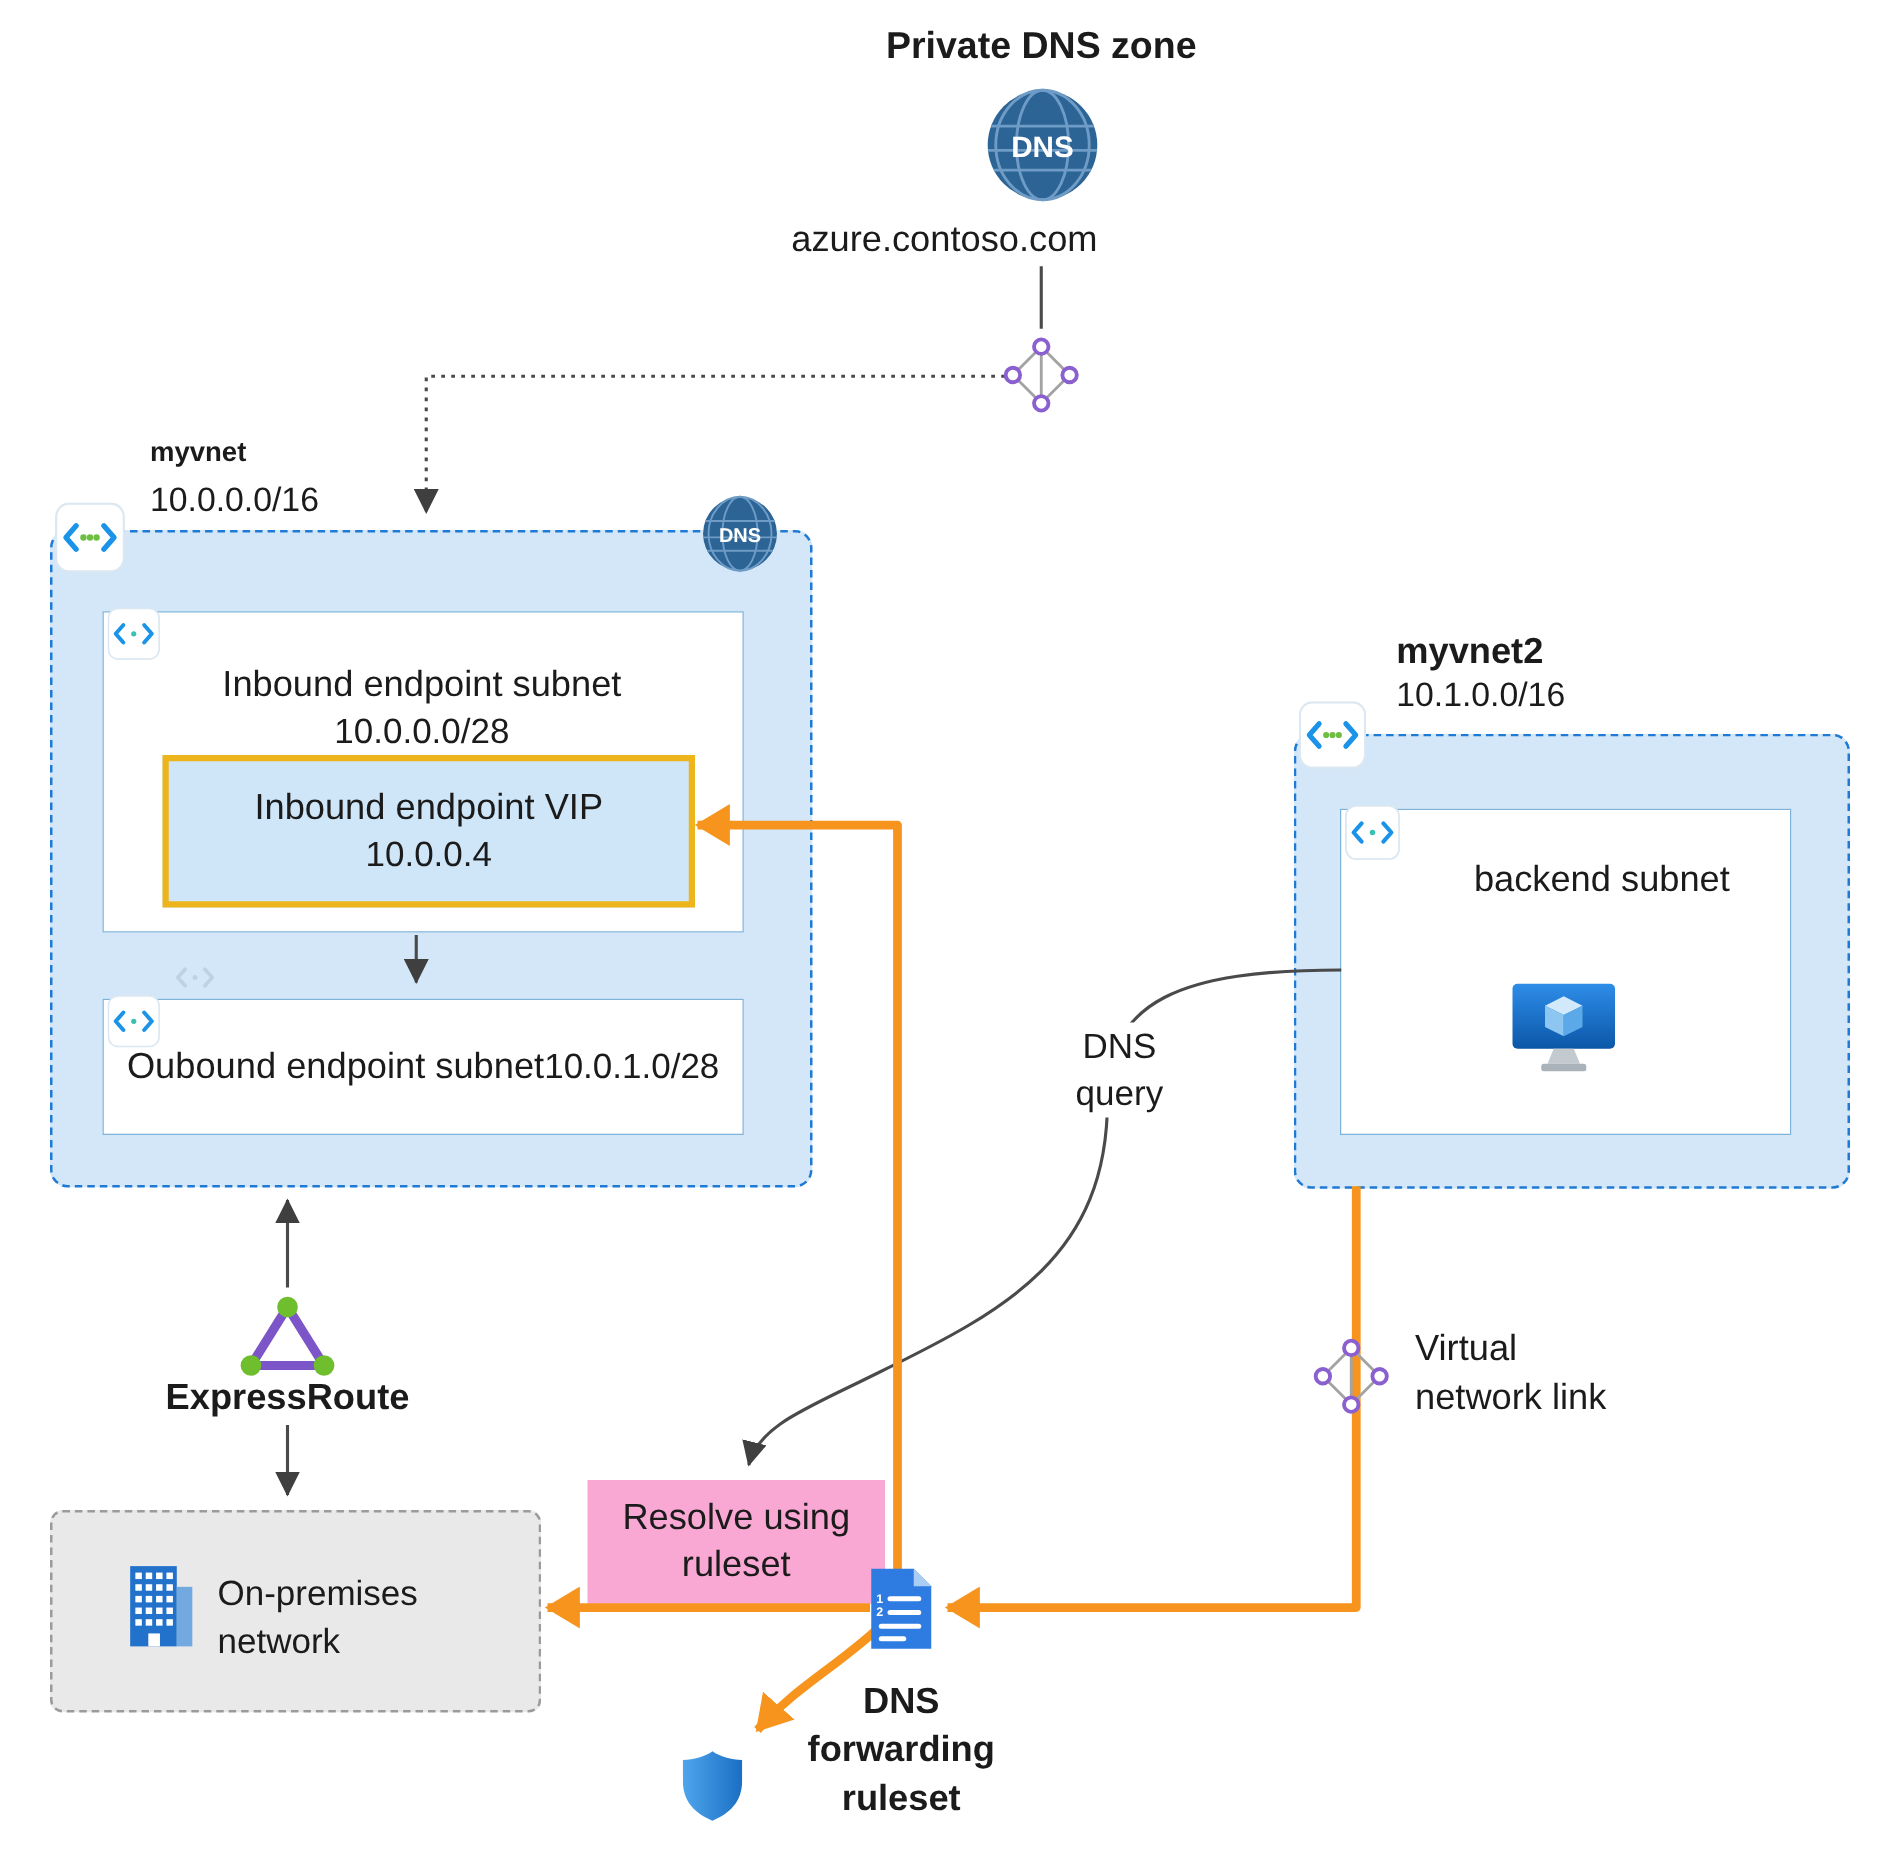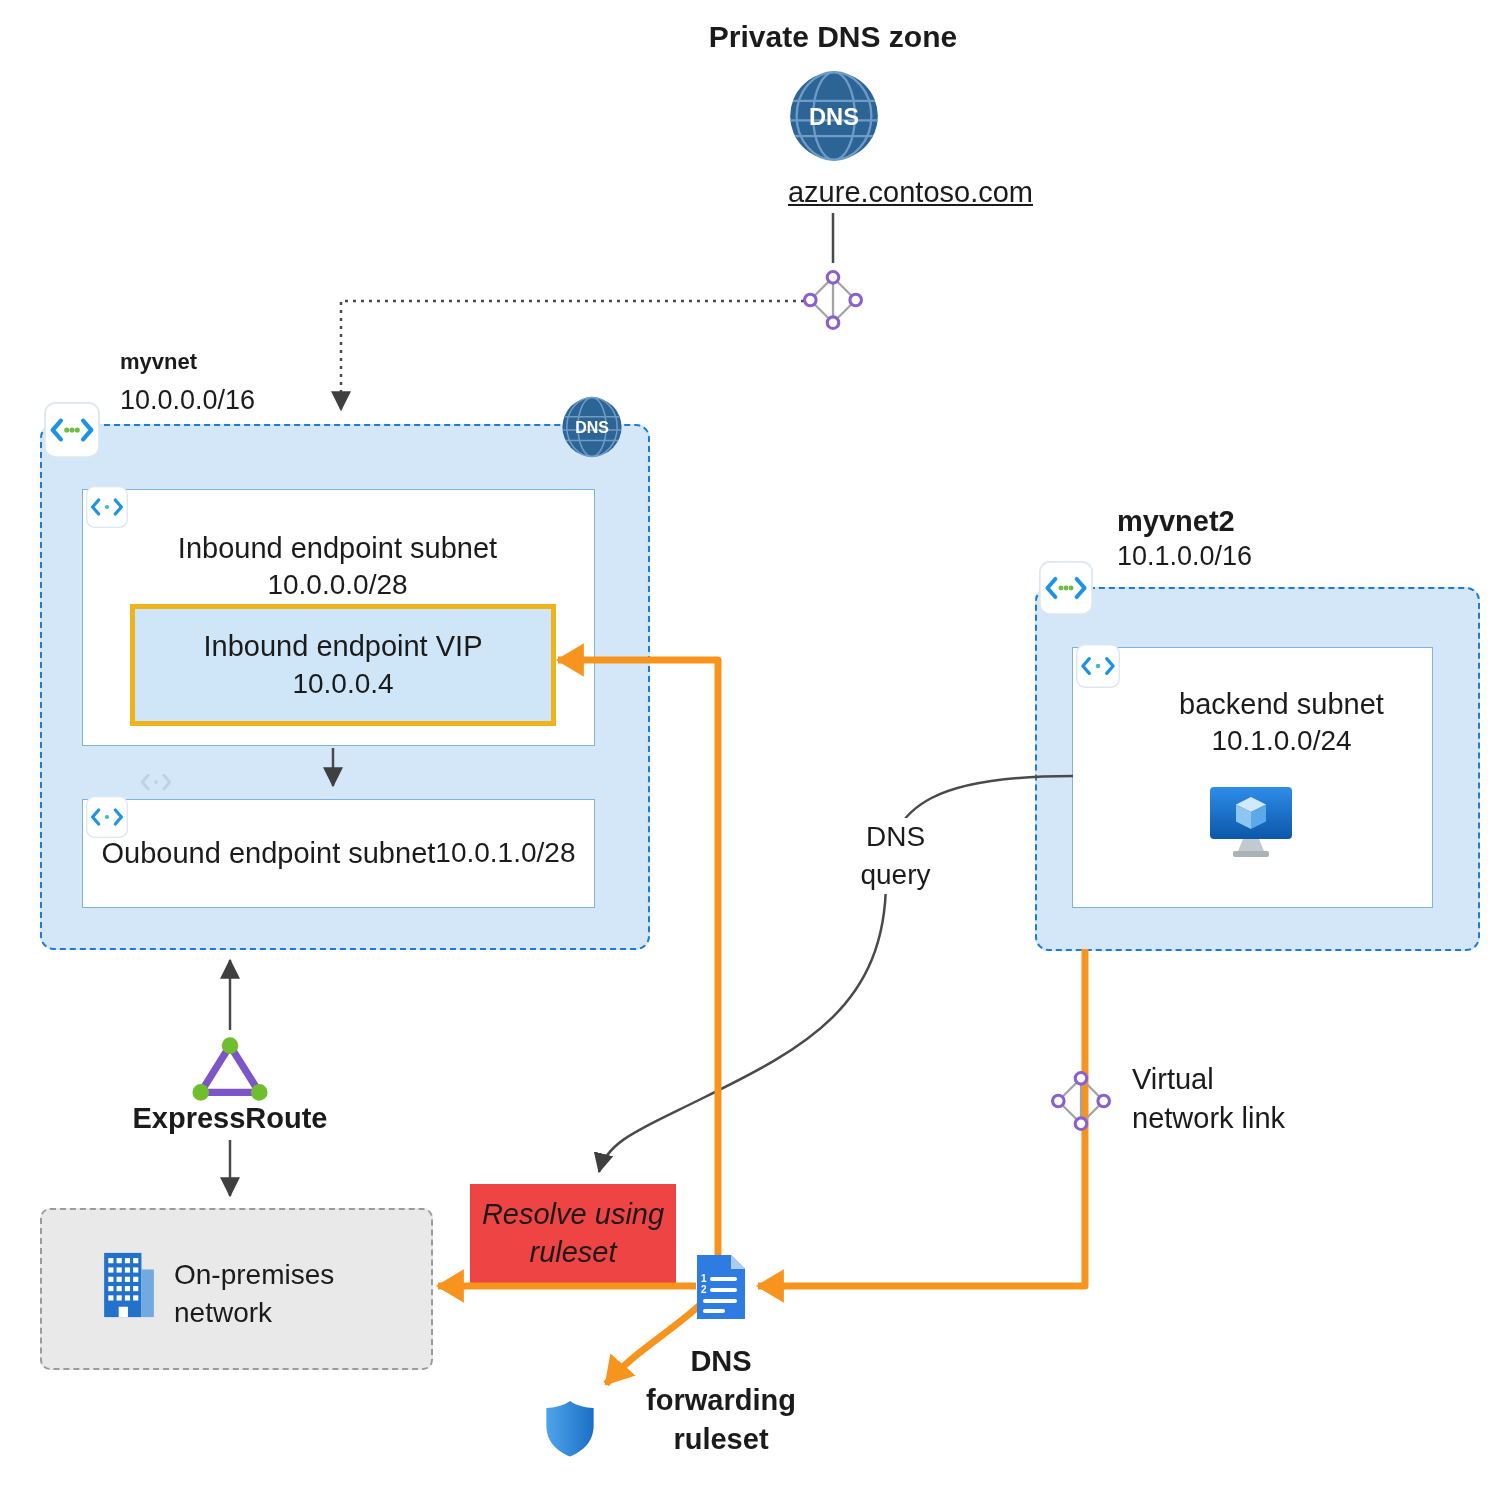--- a/index.html
+++ b/index.html
@@ -4,21 +4,21 @@
 <style>
   html,body{margin:0;padding:0;background:#fff;}
   .stage{position:relative;width:1509px;height:1491px;background:#ffffff;
          font-family:"Liberation Sans",sans-serif;color:#1b1b1b;overflow:hidden;}
   .abs{position:absolute;}
   svg text{font-family:"Liberation Sans",sans-serif;}
   .overlay{position:absolute;left:0;top:0;pointer-events:none;}
 
   
   #t-title{left:583px;top:20px;width:500px;font-size:30px;font-weight:700;text-align:center;}
-  #t-domain{left:633px;top:176px;width:400px;font-size:29px;text-align:right;text-decoration:underline;}
+  #t-domain{left:633px;top:176px;width:400px;font-size:29px;text-align:left;}
   #t-vnlinks{left:886px;top:261px;width:190px;font-size:29px;line-height:1.35;}
   #t-myvnet-name{left:120px;top:349px;font-size:22px;font-weight:700;}
   #t-myvnet-cidr{left:120px;top:385px;font-size:27px;}
   #t-inbound{left:82px;top:518px;width:511px;font-size:29px;text-align:center;line-height:1.28;margin-top:12px;}
   #t-myvnet2-name{left:1117px;top:505px;font-size:29px;font-weight:700;}
   #t-myvnet2-cidr{left:1117px;top:541px;font-size:27px;}
   #t-backend{left:1072px;top:686px;width:359px;font-size:29px;text-align:center;line-height:1.28;padding-left:30px;}
   #t-er{left:110px;top:1102px;width:240px;font-size:29px;font-weight:700;text-align:center;}
   #t-onprem{left:174px;top:1256px;width:190px;font-size:28px;line-height:1.35;}
   #t-ruleset{left:632px;top:1342px;width:178px;font-size:29px;font-weight:700;text-align:center;line-height:1.35;}
@@ -34,22 +34,22 @@
          display:flex;flex-direction:column;align-items:center;justify-content:center;
          font-size:29px;line-height:1.3;text-align:center;}
   #b-outbound{left:82px;top:799px;width:511px;height:107px;background:#ffffff;border:1.5px solid #7fb3da;
          display:flex;flex-direction:row;align-items:center;justify-content:center;
          font-size:29px;line-height:1.3;text-align:center;}
   #b-myvnet2{left:1035px;top:587px;width:441px;height:360px;background:#d3e7f8;
             border:2.5px dashed #1e7ad4;border-radius:14px;}
   #b-backend{left:1072px;top:647px;width:359px;height:259px;background:#ffffff;border:1.5px solid #7fb3da;}
   #b-onprem{left:40px;top:1208px;width:389px;height:158px;background:#E9E9E9;
             border:2.5px dashed #9b9b9b;border-radius:10px;}
-  #b-resolve{left:470px;top:1184px;width:206px;height:99px;background:#ef4444;
-            display:flex;align-items:center;justify-content:center;font-size:29px;line-height:1.3;text-align:center;font-style:italic;}
+  #b-resolve{left:470px;top:1184px;width:238px;height:99px;background:#f9a8d4;
+            display:flex;align-items:center;justify-content:center;font-size:29px;line-height:1.3;text-align:center;}
   #b-resolve span{display:inline-block;width:205px;}
 
   
   #i-dns-big{left:788px;top:70px;width:92px;height:92px;}
   #i-vnlinks{left:800px;top:267px;width:66px;height:66px;}
   #i-myvnet-corner{left:44px;top:402px;width:56px;height:56px;}
   #i-dns-small{left:561px;top:396px;width:62px;height:62px;}
   #i-inbound-corner{left:86px;top:486px;width:42px;height:42px;}
   #i-outbound-corner{left:86px;top:796px;width:42px;height:42px;}
   #i-faint{left:136px;top:762px;width:40px;height:40px;opacity:.3;}
@@ -79,21 +79,20 @@
   </div>
   <div class="abs" id="b-outbound">
     <div>Oubound endpoint subnet</div>
     <div class="cidr-line">10.0.1.0/28</div>
   </div>
 
   <div class="abs" id="b-myvnet2"></div>
   <div class="abs" id="b-backend"></div>
   <div class="abs" id="t-backend">
     <div>backend subnet</div>
-    <div class="cidr-line">10.1.0.0/24</div>
   </div>
 
   <div class="abs" id="b-onprem"></div>
   <div class="abs" id="b-resolve">
     <span>Resolve using ruleset</span>
   </div>
 
   <svg class="overlay" width="1509" height="1491" viewBox="0 0 1509 1491">
     <defs>
       <marker id="mb" markerWidth="9" markerHeight="8" refX="7.5" refY="4" orient="auto" markerUnits="strokeWidth">

